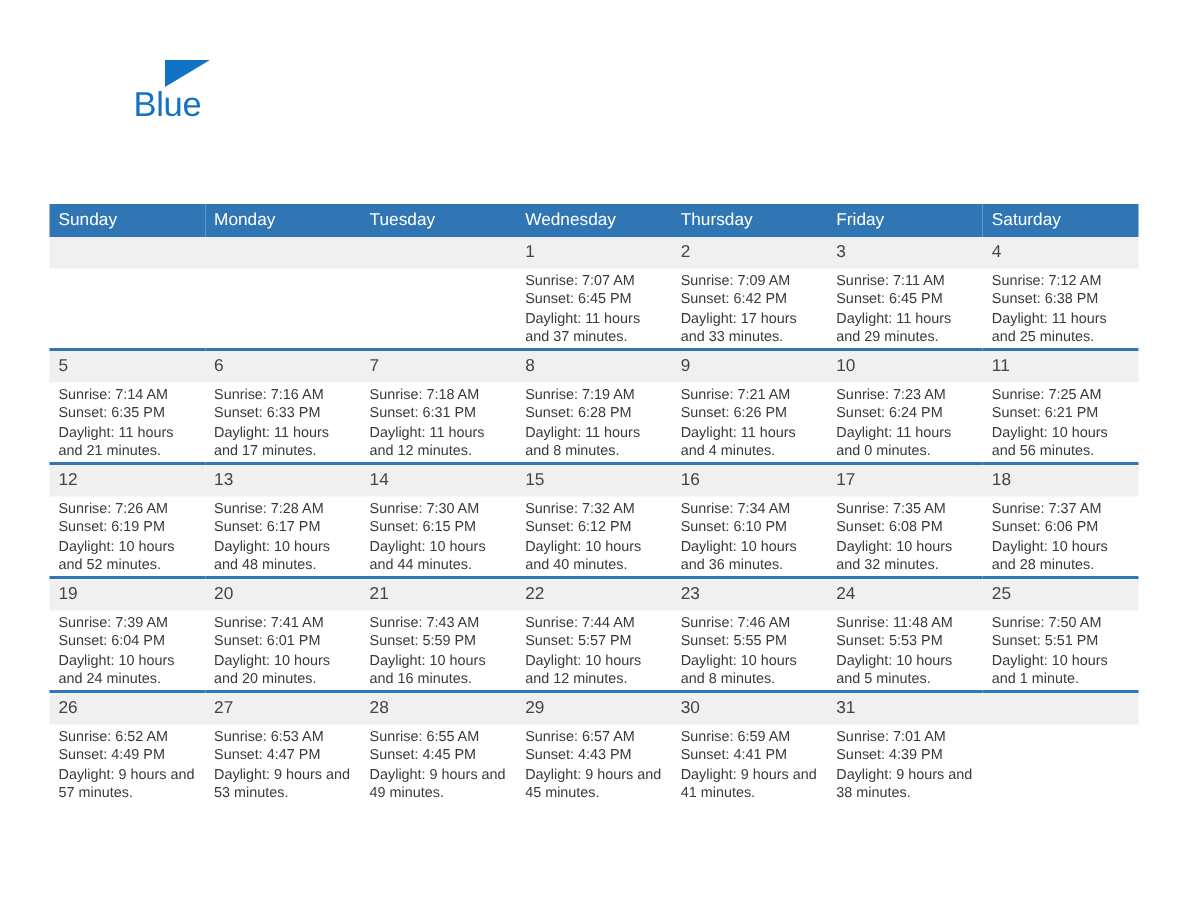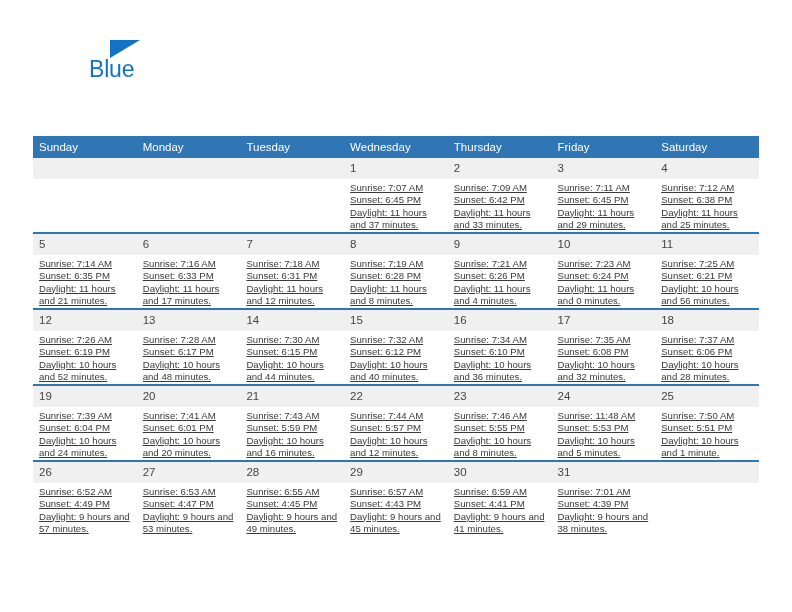--- a/index.html
+++ b/index.html
@@ -132,21 +132,20 @@
     height: 13px;
   }
   .cell.empty .daynum {
     color: transparent;
   }
   .info {
     padding: 3px 5px 0 6px;
     font-size: 9.6px;
     line-height: 12.3px;
     color: #3a3a3a;
-    text-decoration: underline;
   }
   .info div {
     white-space: nowrap;
   }
   .info .wrap {
     white-space: normal;
   }
 </style>
 </head>
 <body>
@@ -203,21 +202,21 @@
                 <div class="wrap">Daylight: 11 hours and 37 minutes.</div>
               </div>
             </div>
           </td>
           <td>
             <div class="cell">
               <div class="daynum">2</div>
               <div class="info">
                 <div>Sunrise: 7:09 AM</div>
                 <div>Sunset: 6:42 PM</div>
-                <div class="wrap">Daylight: 11 hours and 33 minutes.</div>
+                <div class="wrap">Daylight: 17 hours and 33 minutes.</div>
               </div>
             </div>
           </td>
           <td>
             <div class="cell">
               <div class="daynum">3</div>
               <div class="info">
                 <div>Sunrise: 7:11 AM</div>
                 <div>Sunset: 6:45 PM</div>
                 <div class="wrap">Daylight: 11 hours and 29 minutes.</div>

